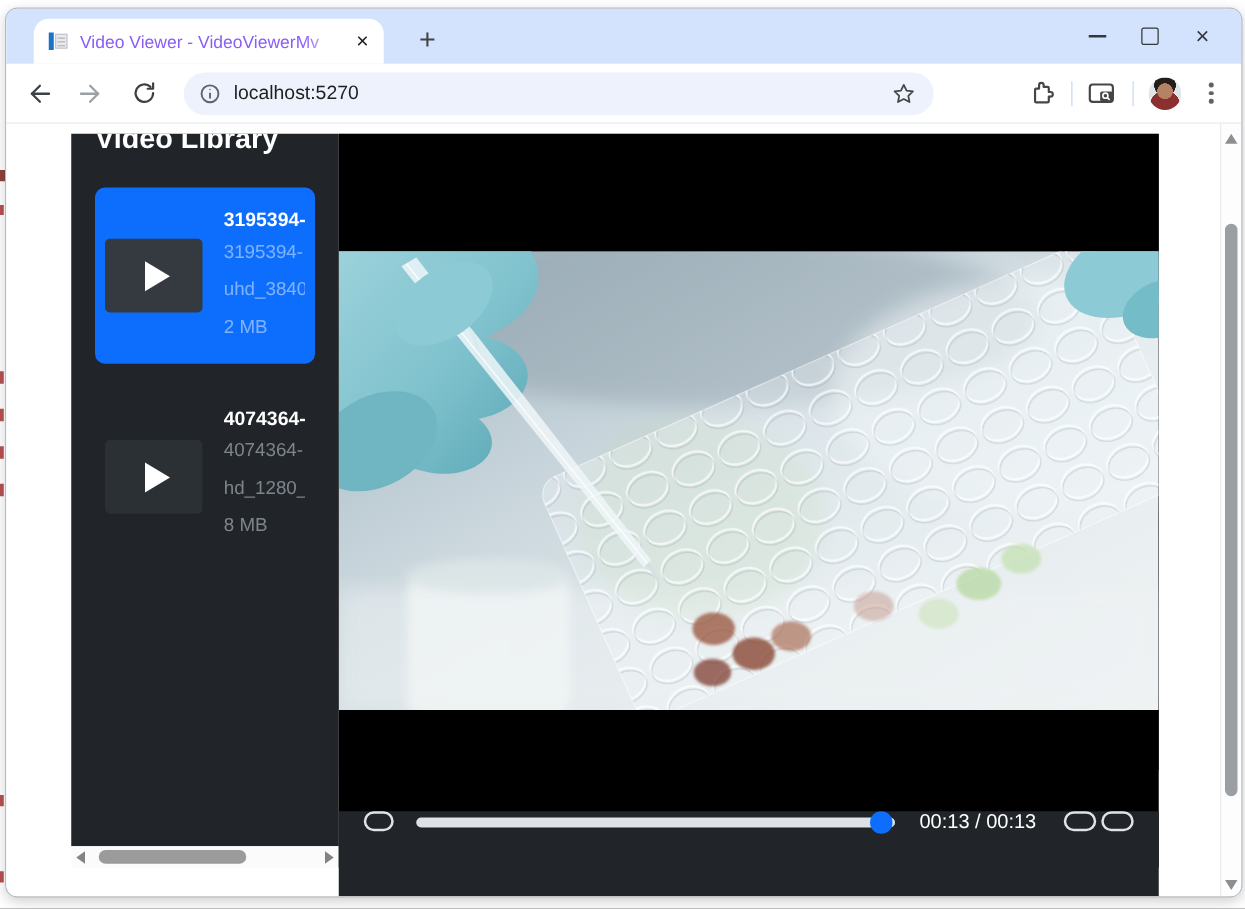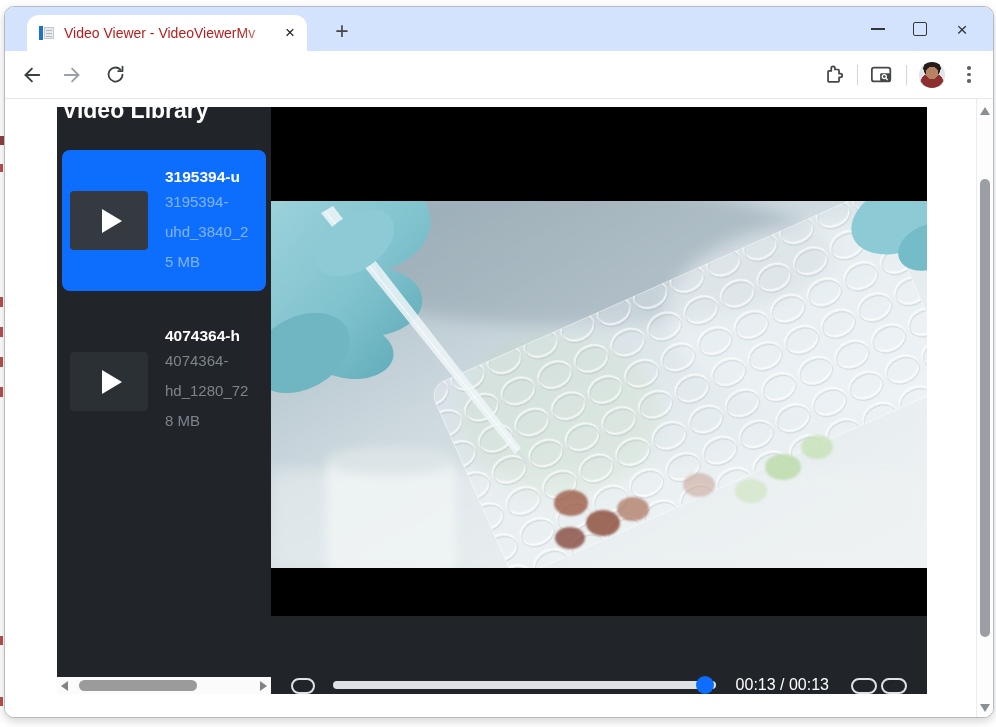--- a/index.html
+++ b/index.html
@@ -24,21 +24,21 @@
   .tab{
     position:absolute;left:22px;top:8px;width:280px;height:36px;
     background:#ffffff;border-radius:12px 12px 0 0;
     display:flex;align-items:center;padding:0 8px 0 12px;box-sizing:border-box;
   }
   .favicon{width:16px;height:16px;position:relative;flex:0 0 auto;}
   .favicon .bar{position:absolute;left:0;top:1px;width:4px;height:14px;background:#1a73c7;}
   .favicon .doc{position:absolute;left:5px;top:2px;width:10px;height:12px;background:#e8eaed;border:1px solid #c4c9cf;box-sizing:border-box;}
   .favicon .doc i{display:block;height:1px;background:#b2b8bf;margin:2px 1px 0 1px;}
   .tab-title{
-    margin-left:9px;font-size:14px;color:#b91c1c;white-space:nowrap;overflow:hidden;
+    margin-left:9px;font-size:14px;color:#8b5cf6;white-space:nowrap;overflow:hidden;
     flex:1 1 auto;
     -webkit-mask-image:linear-gradient(to right,#000 82%,transparent 97%);
     mask-image:linear-gradient(to right,#000 82%,transparent 97%);
   }
   .tab-close{flex:0 0 auto;font-size:17px;line-height:16px;color:#202124;width:18px;text-align:center;cursor:default;}
   .newtab-btn{position:absolute;left:322px;top:10px;width:30px;height:30px;color:#444;font-size:23px;line-height:28px;text-align:center;}
   .win-controls{position:absolute;right:10px;top:6px;height:32px;display:flex;align-items:center;}
   .win-btn{width:42px;height:30px;display:flex;align-items:center;justify-content:center;}
   .win-min i{display:block;width:14px;height:0;border-top:2px solid #33373b;}
   .win-max i{display:block;width:12px;height:12px;border:1.6px solid #33373b;border-radius:2px;}
@@ -68,21 +68,21 @@
   }
   .kebab{width:24px;height:28px;display:flex;flex-direction:column;align-items:center;justify-content:center;gap:3px;margin-left:8px;}
   .kebab i{width:3.5px;height:3.5px;border-radius:50%;background:#5f6368;display:block;}
 
   
   .page{flex:1 1 auto;position:relative;background:#fff;overflow:hidden;}
 
   
   .sidebar{
     position:absolute;left:52px;top:8px;width:214px;height:570px;
-    background:#212529;box-sizing:border-box;padding:0 5px;overflow:hidden;
+    background:#212529;box-sizing:border-box;padding:0 19px;overflow:hidden;
   }
   .sb-title{color:#fff;font-size:23px;font-weight:700;margin:-10px 0 0 0;white-space:nowrap;}
   .upload-btn{
     display:block;width:100%;height:37px;margin-top:18px;border:none;border-radius:6px;
     background:#0d6efd;color:#fff;font-size:16px;font-family:inherit;
   }
   .video-card{
     margin-top:26px;height:141px;border-radius:8px;box-sizing:border-box;
     padding:8px;display:flex;align-items:stretch;
   }
@@ -107,22 +107,22 @@
   .hscroll{position:absolute;left:52px;top:578px;width:214px;height:17px;background:#fbfbfb;}
   .hs-arrow{position:absolute;top:3.5px;width:0;height:0;}
   .hs-left{left:4px;border-top:5px solid transparent;border-bottom:5px solid transparent;border-right:7px solid #838383;}
   .hs-right{right:4px;border-top:5px solid transparent;border-bottom:5px solid transparent;border-left:7px solid #838383;}
   .hs-thumb{position:absolute;left:22px;top:3px;width:118px;height:11px;border-radius:6px;background:#9b9b9b;}
 
   
   .player{position:absolute;left:266px;top:8px;width:656px;height:587px;background:#000;}
   .video-area{width:656px;height:509px;display:block;}
   .controls{
-    height:78px;background:#212529;display:flex;align-items:flex-end;
-    padding:0 20px;box-sizing:border-box;
+    height:78px;background:#212529;display:flex;align-items:flex-start;
+    padding:0 20px;box-sizing:border-box;margin-top:33px;
   }
   .ctl-btn{background:transparent;border:2px solid #dfe3e6;border-radius:8px;height:16px;flex:0 0 auto;}
   .ctl-play{width:24px;}
   .ctl-sm{width:26px;}
   .ctl-sm + .ctl-sm{margin-left:4px;}
   .seek{flex:1 1 auto;position:relative;height:18px;margin:0 18px;}
   .seek-track{position:absolute;left:0;right:0;top:5px;height:8px;border-radius:4px;background:#dee2e6;}
   .seek-thumb{position:absolute;top:0;right:2px;width:18px;height:18px;border-radius:50%;background:#0d6efd;}
   .time{color:#fff;font-size:16px;white-space:nowrap;margin:0 22px 0 2px;flex:0 0 auto;}
 
@@ -186,20 +186,35 @@
           <path d="M3 12 H18"></path>
         </svg>
     </span>
     <span class="nav-ic" style="margin-right:16px;">
       <svg width="21" height="21" viewBox="0 0 24 24" fill="none" stroke="#3c4043" stroke-width="2" stroke-linecap="round">
           <path d="M20 12 a8 8 0 1 1 -2.4 -5.7"></path>
           <path d="M20 3 v5 h-5" stroke-linejoin="round"></path>
         </svg>
     </span>
 
+    <div class="omnibox">
+      <span style="display:flex;">
+        <svg width="18" height="18" viewBox="0 0 24 24" fill="none" stroke="#5f6368" stroke-width="2">
+            <circle cx="12" cy="12" r="9"></circle>
+            <line x1="12" y1="11" x2="12" y2="17"></line>
+            <circle cx="12" cy="7.5" r="0.8" fill="#5f6368" stroke="none"></circle>
+          </svg>
+      </span>
+      <span class="omni-url">localhost:5270</span>
+      <span style="display:flex;margin-right:8px;">
+        <svg width="20" height="20" viewBox="0 0 24 24" fill="none" stroke="#444746" stroke-width="1.7" stroke-linejoin="round">
+            <path d="M12 3.5 L14.7 9 L20.8 9.8 L16.4 14 L17.5 20 L12 17.1 L6.5 20 L7.6 14 L3.2 9.8 L9.3 9 Z"></path>
+          </svg>
+      </span>
+    </div>
 
     <div class="tb-right">
       <span style="display:flex;">
         <svg width="22" height="22" viewBox="0 0 24 24" fill="none" stroke="#444746" stroke-width="1.9" stroke-linejoin="round">
             <path d="M9 4.5 a2 2 0 0 1 4 0 v1.5 h3.5 a1 1 0 0 1 1 1 V10.5 h1.5 a2 2 0 0 1 0 4 H17.5 v4 a1 1 0 0 1 -1 1 h-10 a1 1 0 0 1 -1 -1 v-10 a1 1 0 0 1 1 -1 H9 Z"></path>
           </svg>
       </span>
       <span class="tb-sep"></span>
       <span style="display:flex;">
         <svg width="24" height="22" viewBox="0 0 26 22" fill="none">
@@ -225,21 +240,21 @@
       <h2 class="sb-title">Video Library</h2>
 
       <div class="video-card selected">
         <div class="thumb">
           <span class="play-tri"></span>
         </div>
         <div class="vmeta">
           <div class="vtitle">3195394-u</div>
           <div class="vline">3195394-</div>
           <div class="vline">uhd_3840_2</div>
-          <div class="vline">5 MB</div>
+          <div class="vline">2 MB</div>
         </div>
       </div>
 
       <div class="video-card">
         <div class="thumb">
           <span class="play-tri"></span>
         </div>
         <div class="vmeta">
           <div class="vtitle">4074364-h</div>
           <div class="vline">4074364-</div>

